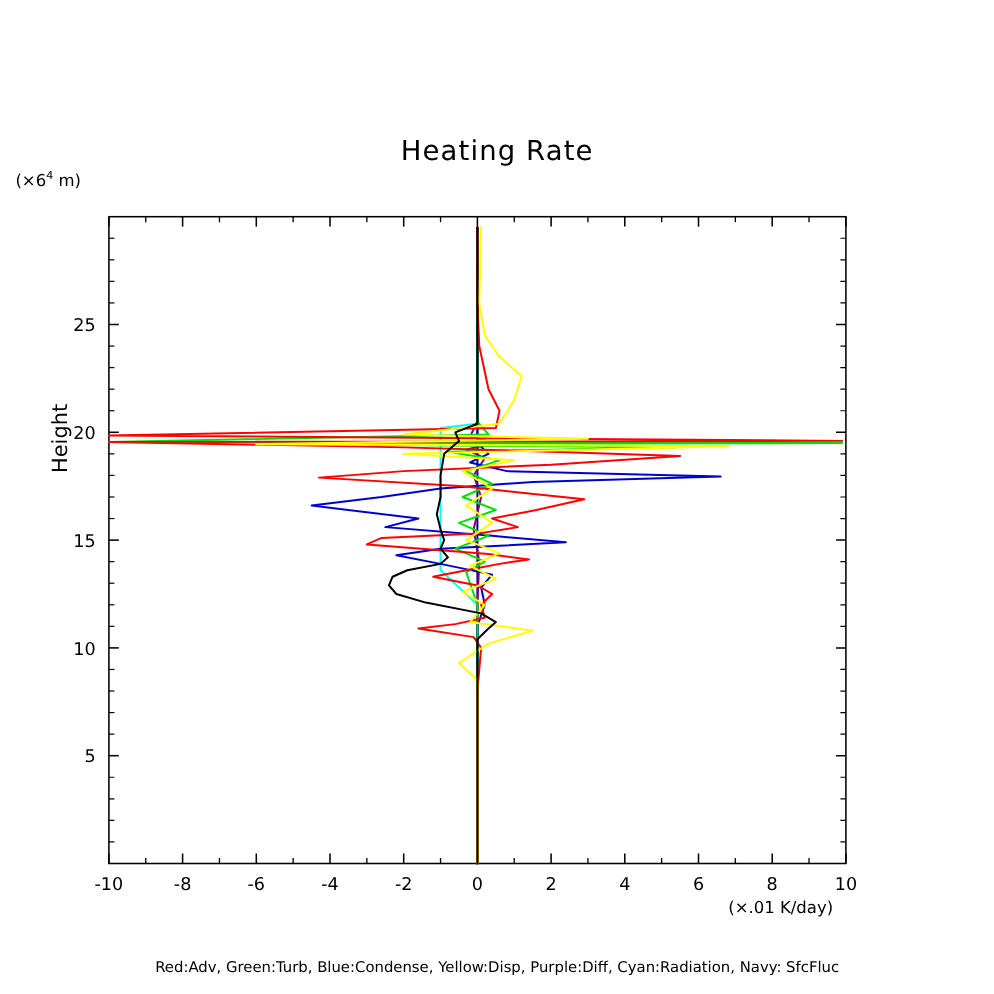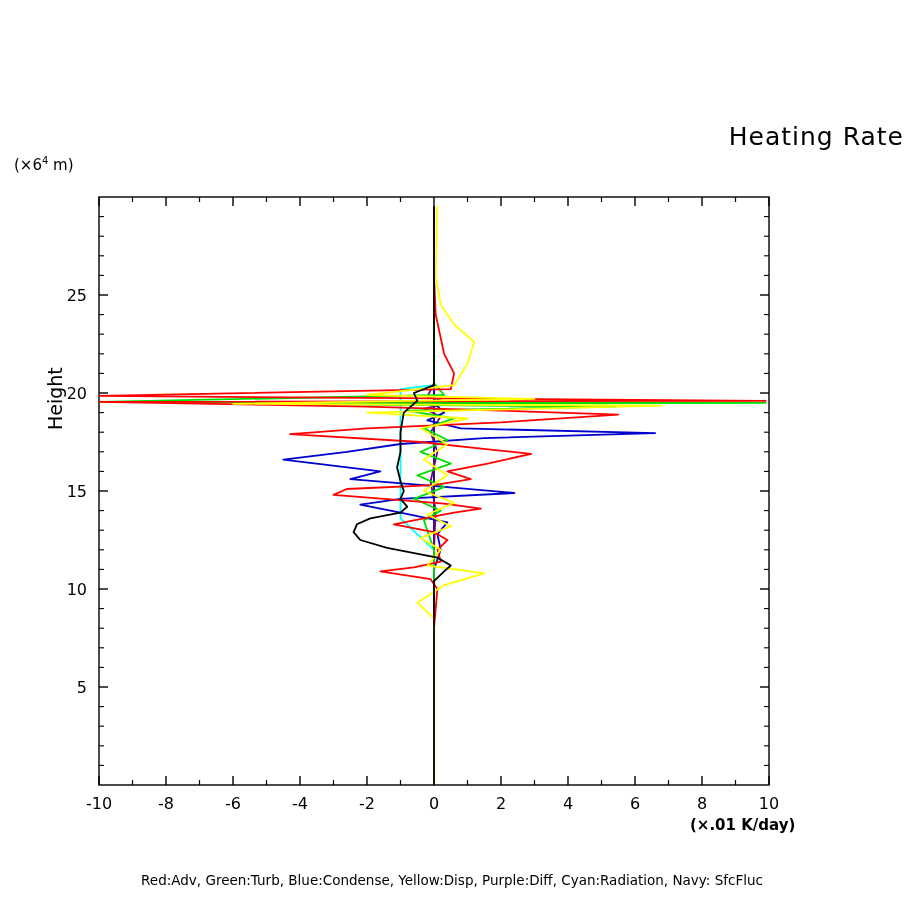--- a/index.html
+++ b/index.html
@@ -17,21 +17,21 @@
   #root {
     position: relative;
     width: 904px;
     height: 904px;
   }
   .chart-title {
     position: absolute;
     left: 0;
     top: 122px;
     width: 904px;
-    text-align: right;
+    text-align: center;
     font-size: 25px;
     letter-spacing: 1px;
     color: #000;
   }
   .unit-top {
     position: absolute;
     left: 14px;
     top: 155px;
     font-size: 15px;
   }
@@ -42,25 +42,24 @@
     position: absolute;
     left: 44px;
     top: 430px;
     font-size: 19px;
     transform: rotate(-90deg);
     transform-origin: left top;
     white-space: nowrap;
   }
   .xunit {
     position: absolute;
-    left: 690px;
+    left: 662px;
     top: 816px;
     font-size: 15px;
     white-space: nowrap;
-    font-weight: bold;
   }
   .legend {
     position: absolute;
     left: 0;
     top: 872px;
     width: 904px;
     text-align: center;
     font-size: 13.5px;
     white-space: nowrap;
   }

